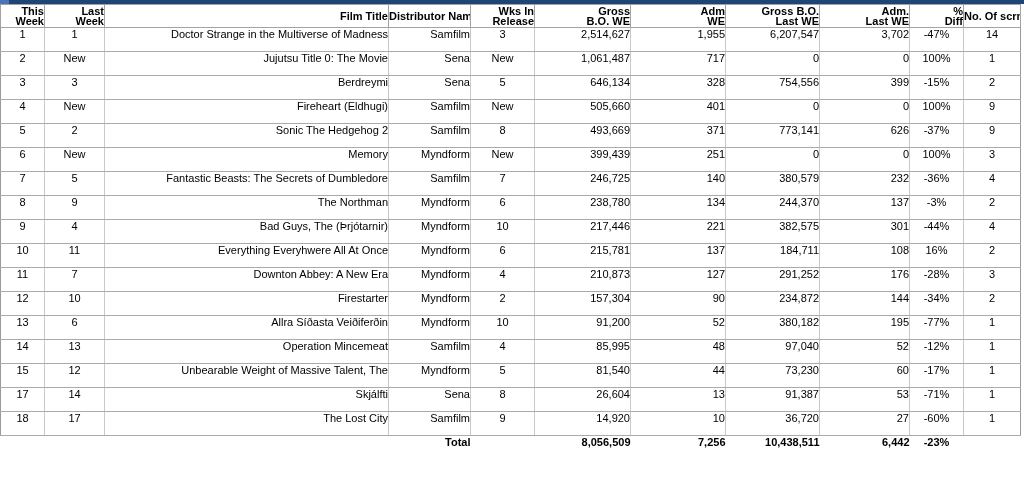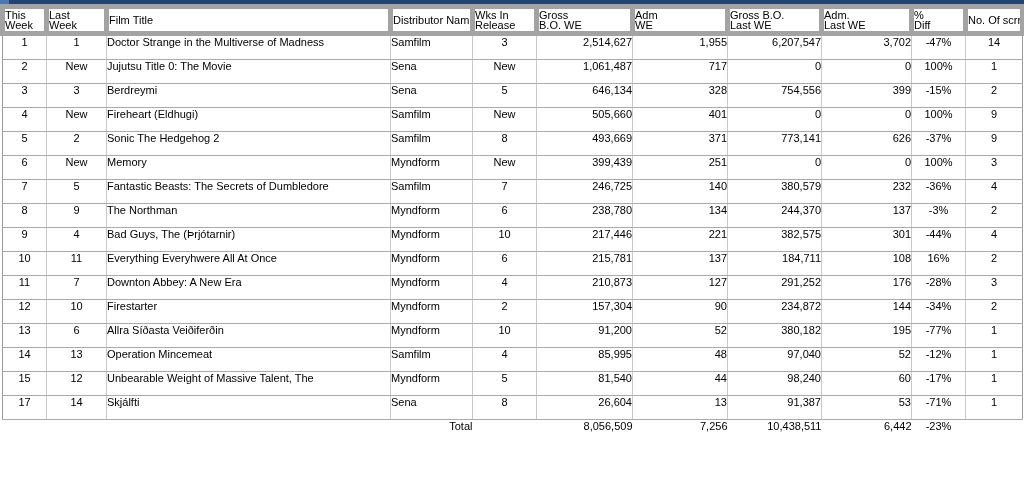--- a/index.html
+++ b/index.html
@@ -31,51 +31,51 @@
   }
   table.report th, table.report td {
     font-size: 11px;
     color: #000000;
     overflow: hidden;
     white-space: nowrap;
     padding: 0;
   }
   
   thead th {
-    border: 5px solid #a3a3a3;
-    font-weight: normal;
+    border: 1px solid #a3a3a3;
+    font-weight: bold;
     height: 22px;
     vertical-align: middle;
-    text-align: left;
+    text-align: right;
     line-height: 10px;
     padding: 1px 2px;
   }
   thead th div { line-height: 10px; }
   
   tbody td {
     border-right: 1px solid #c9c9c9;
     border-left: 1px solid #c9c9c9;
     border-bottom: 1px solid #ababab;
     height: 23px;
     vertical-align: top;
     padding-top: 2px;
     line-height: 12px;
   }
   tbody tr td:first-child { border-left: 1px solid #9a9a9a; }
   tbody tr td:last-child  { border-right: 1px solid #9a9a9a; }
   
   tfoot td {
     border: none;
-    font-weight: normal;
+    font-weight: bold;
     height: 20px;
     vertical-align: top;
     padding-top: 3px;
     line-height: 12px;
   }
-  .al-l { text-align: left;  padding-left: 4px; }
+  .al-l { text-align: right;  padding-left: 4px; }
   .al-c { text-align: center; }
   .al-r { text-align: right; padding-right: 6px; }
   td.total-label { text-align: right; padding-right: 24px; }
   td.total-diff  { text-align: center; padding-right: 2px; }
 </style>
 </head>
 <body>
 
 <div class="topbar">
   <div class="accent-left"></div>
@@ -324,38 +324,51 @@
         <td class="al-c">1</td>
       </tr>
       <tr>
         <td class="al-c">15</td>
         <td class="al-c">12</td>
         <td class="al-l">Unbearable Weight of Massive Talent, The</td>
         <td class="al-l">Myndform</td>
         <td class="al-c">5</td>
         <td class="al-r">81,540</td>
         <td class="al-r">44</td>
-        <td class="al-r">98,240</td>
+        <td class="al-r">73,230</td>
         <td class="al-r">60</td>
         <td class="al-c">-17%</td>
         <td class="al-c">1</td>
       </tr>
       <tr>
         <td class="al-c">17</td>
         <td class="al-c">14</td>
         <td class="al-l">Skjálfti</td>
         <td class="al-l">Sena</td>
         <td class="al-c">8</td>
         <td class="al-r">26,604</td>
         <td class="al-r">13</td>
         <td class="al-r">91,387</td>
         <td class="al-r">53</td>
         <td class="al-c">-71%</td>
         <td class="al-c">1</td>
       </tr>
+      <tr>
+        <td class="al-c">18</td>
+        <td class="al-c">17</td>
+        <td class="al-l">The Lost City</td>
+        <td class="al-l">Samfilm</td>
+        <td class="al-c">9</td>
+        <td class="al-r">14,920</td>
+        <td class="al-r">10</td>
+        <td class="al-r">36,720</td>
+        <td class="al-r">27</td>
+        <td class="al-c">-60%</td>
+        <td class="al-c">1</td>
+      </tr>
     </tbody>
   <tfoot>
     <tr id="total-row">
         <td></td>
         <td></td>
         <td></td>
         <td class="total-label">Total</td>
         <td></td>
         <td class="al-r">8,056,509</td>
         <td class="al-r">7,256</td>

